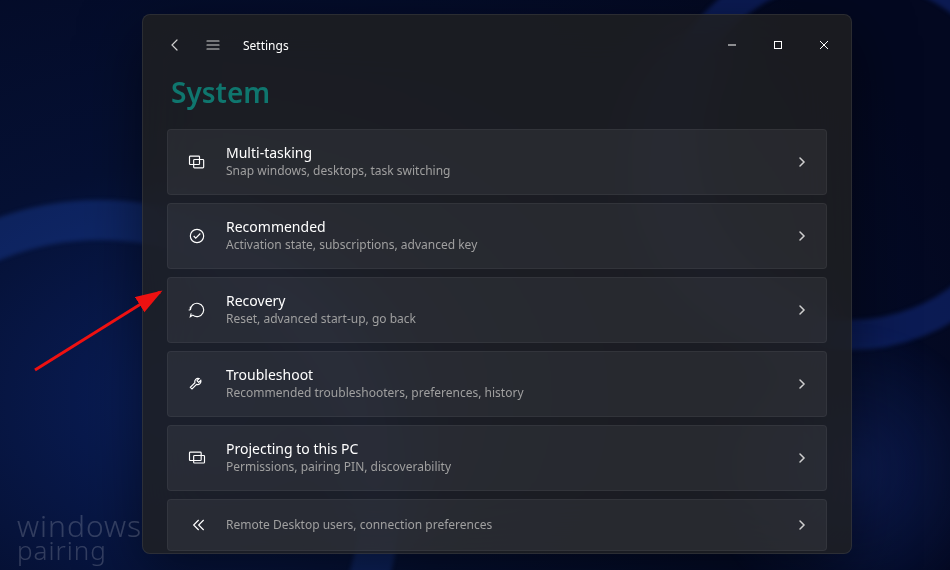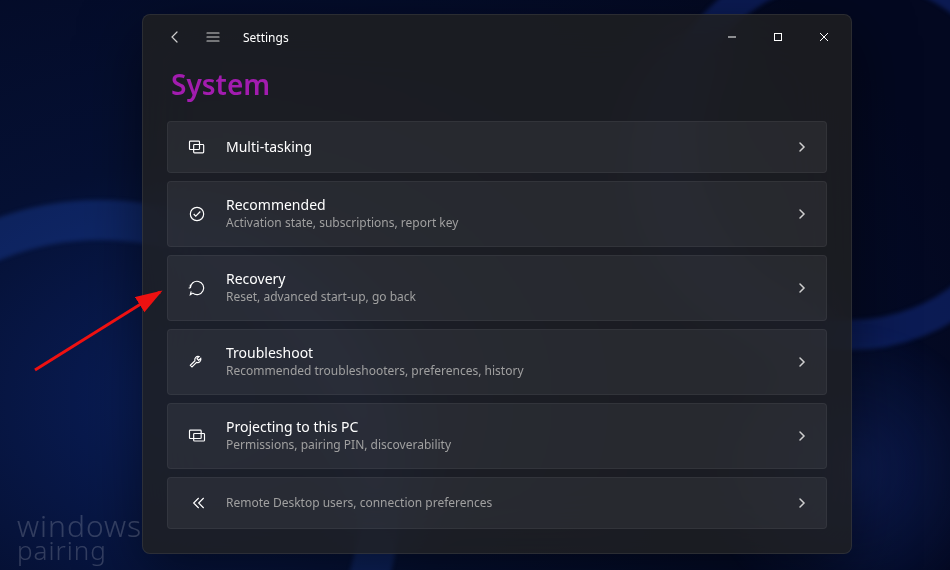--- a/index.html
+++ b/index.html
@@ -34,20 +34,21 @@
       border: 1px solid rgba(255,255,255,0.08);
       box-shadow: 0 20px 60px rgba(0,0,0,0.5);
       overflow: hidden;
       color: #fff;
     }
     .titlebar {
       display: flex;
       align-items: center;
       height: 44px;
       padding: 0 4px;
+      margin-top: 8px;
     }
     .tb-left { display: flex; align-items: center; gap: 6px; padding-left: 12px; }
     .tb-btn {
       width: 32px; height: 32px;
       display: flex; align-items: center; justify-content: center;
       color: #cfcfcf;
       border-radius: 4px;
     }
     .tb-btn svg { width: 16px; height: 16px; }
     .app-title { color: #fff; font-size: 12px; margin-left: 8px; }
@@ -56,21 +57,21 @@
       width: 46px; height: 32px;
       display: flex; align-items: center; justify-content: center;
       color: #fff;
     }
     .tb-sys svg { width: 10px; height: 10px; }
 
     .page-title {
       font-size: 28px;
       font-weight: 600;
       padding: 6px 28px 18px 28px;
-      color: #a21caf;
+      color: #0f766e;
     }
 
     .list {
       padding: 0 24px 24px 24px;
       display: flex;
       flex-direction: column;
       gap: 8px;
       overflow-y: auto;
       height: calc(100% - 100px);
     }
@@ -168,38 +169,39 @@
 
     <div class="card">
       <span class="card-icon">
         <svg viewBox="0 0 24 24">
             <rect x="3" y="5" width="12" height="10" rx="1"></rect>
             <rect x="8" y="9" width="12" height="10" rx="1"></rect>
           </svg>
       </span>
       <div class="card-text">
         <div class="card-title">Multi-tasking</div>
+        <div class="card-desc">Snap windows, desktops, task switching</div>
       </div>
       <span class="card-chev">
         <svg viewBox="0 0 12 12">
             <path d="M4 2l4 4-4 4" stroke="currentColor" stroke-width="1.5" fill="none" stroke-linecap="round"></path>
           </svg>
       </span>
     </div>
 
     <div class="card">
       <span class="card-icon">
         <svg viewBox="0 0 24 24">
             <circle cx="12" cy="12" r="8"></circle>
             <path d="M8 12l2.5 2.5L16 9"></path>
           </svg>
       </span>
       <div class="card-text">
         <div class="card-title">Recommended</div>
-        <div class="card-desc">Activation state, subscriptions, report key</div>
+        <div class="card-desc">Activation state, subscriptions, advanced key</div>
       </div>
       <span class="card-chev">
         <svg viewBox="0 0 12 12">
             <path d="M4 2l4 4-4 4" stroke="currentColor" stroke-width="1.5" fill="none" stroke-linecap="round"></path>
           </svg>
       </span>
     </div>
 
     <div class="card">
       <span class="card-icon">

